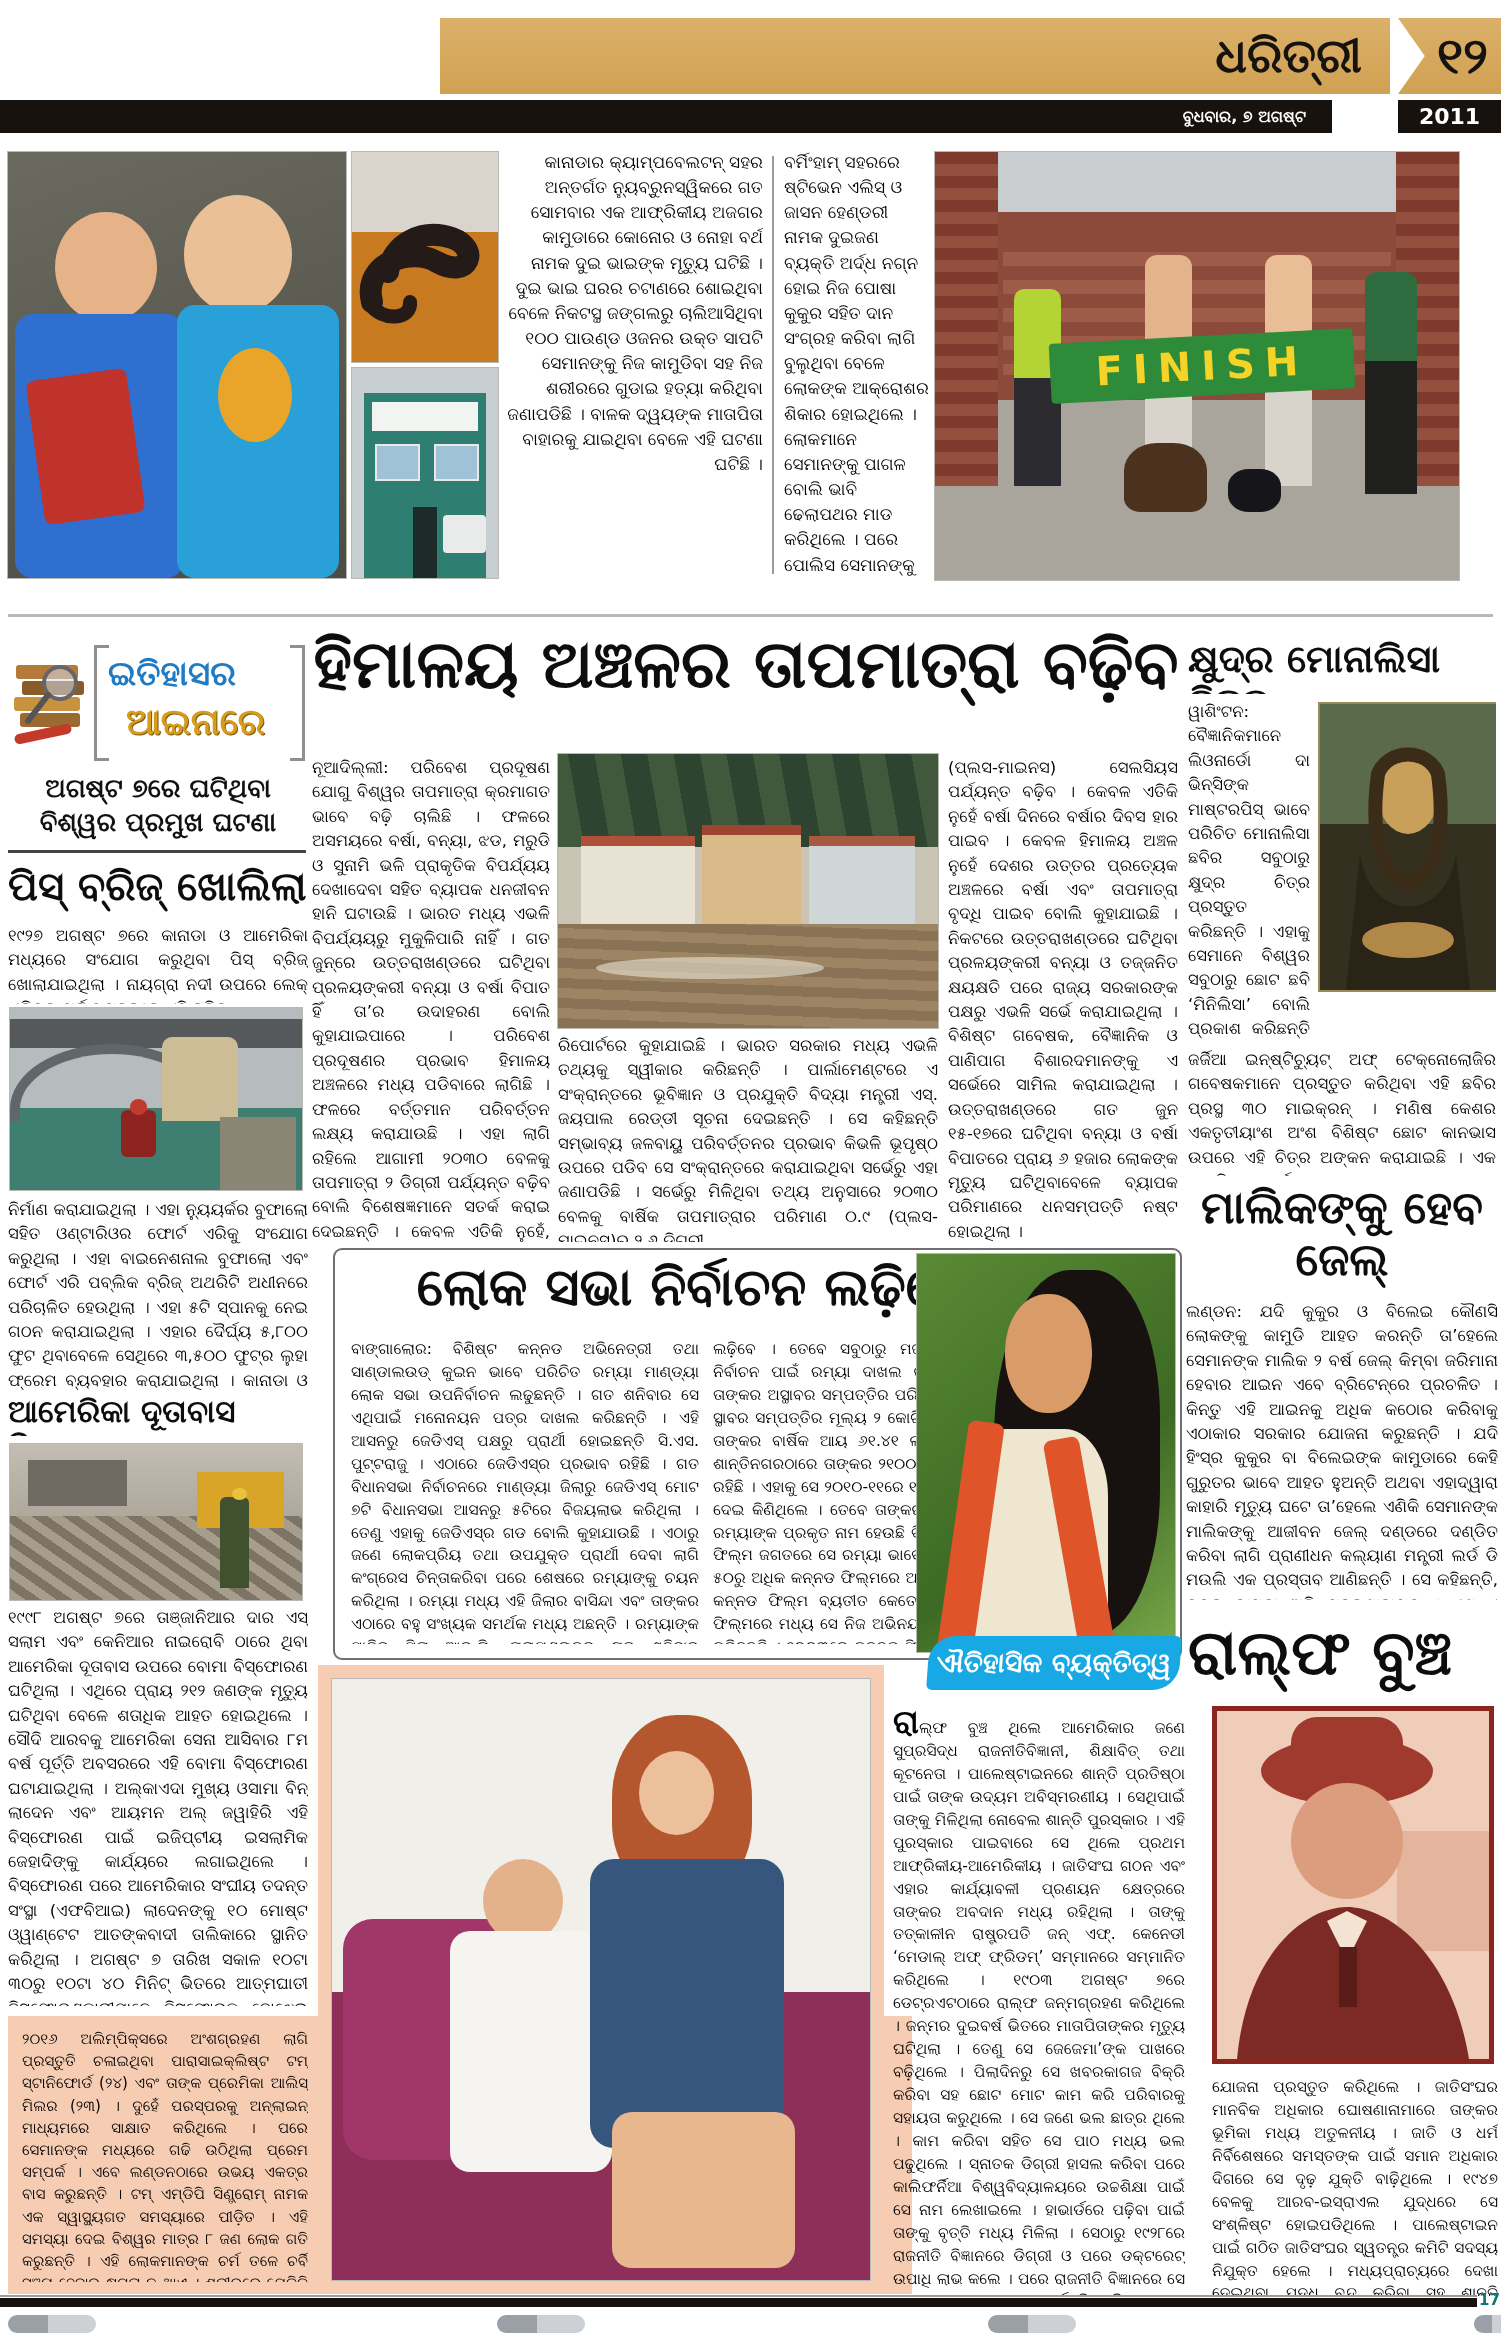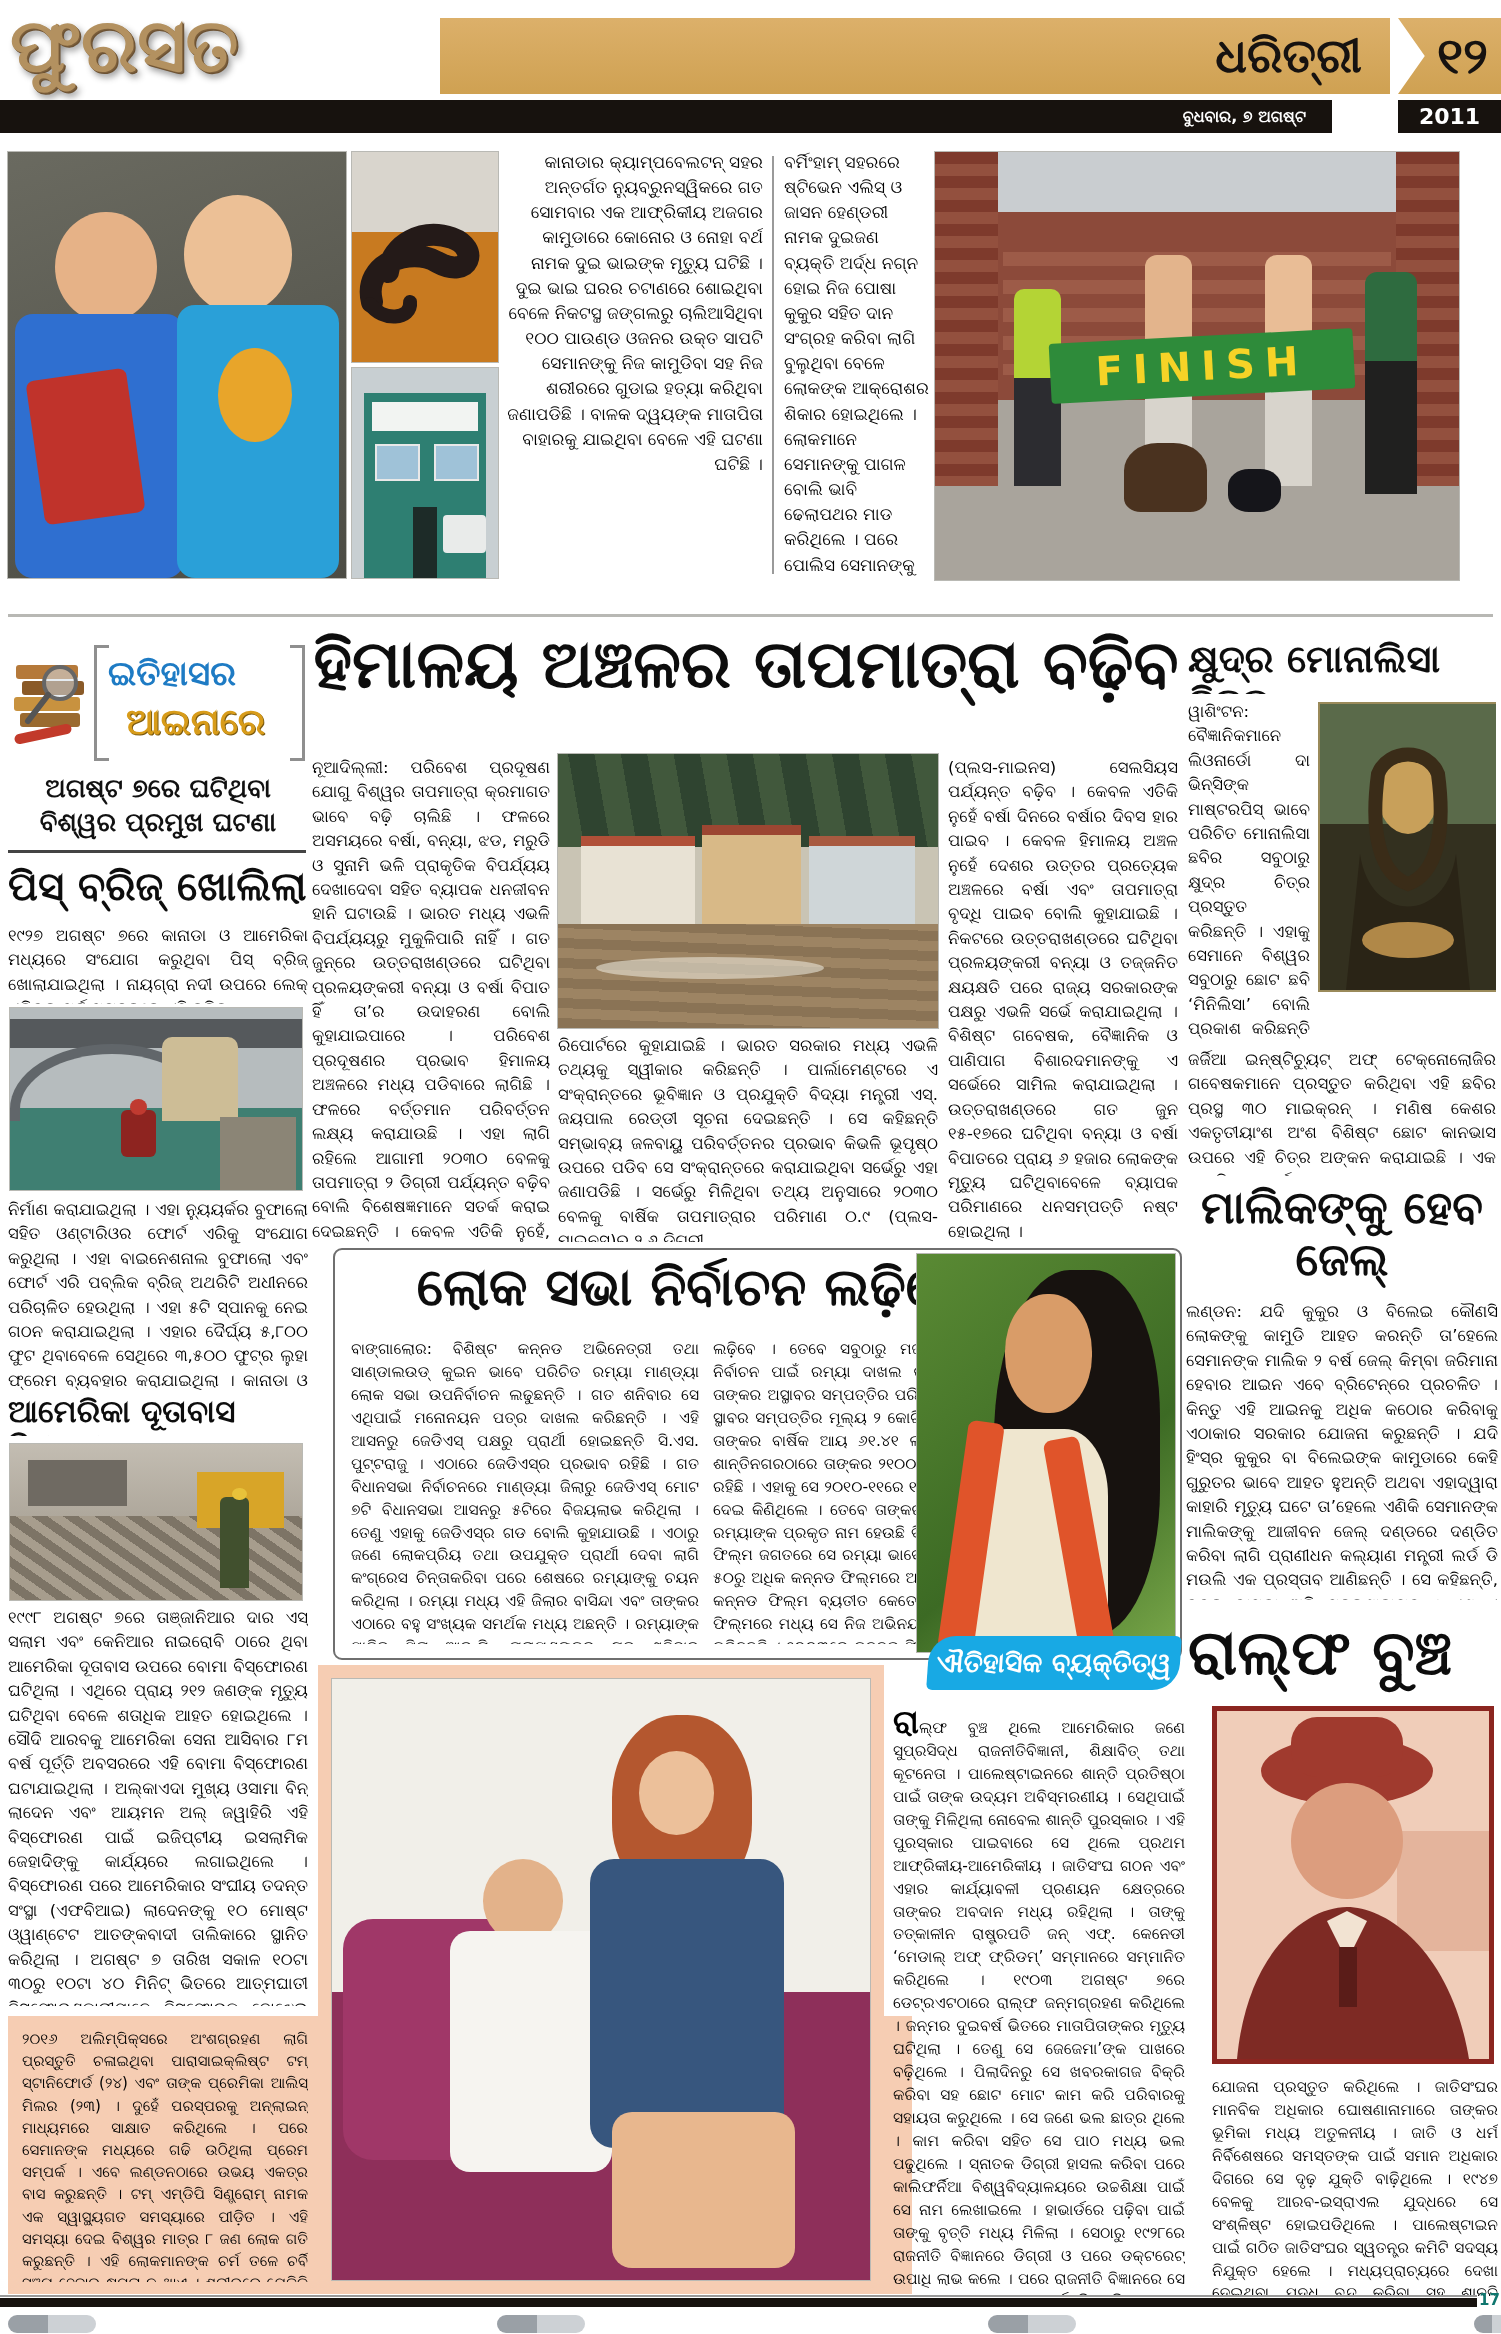--- a/index.html
+++ b/index.html
@@ -26,21 +26,20 @@
            border-radius:26px 6px 26px 6px;transform:skewX(-4deg);
            display:flex;align-items:center;justify-content:center;}
   .cap{font-weight:bold;}
   .dropcap::first-letter{font-size:2.1em;font-weight:bold;line-height:1;}
 </style>
 </head>
 <body>
 
 <div class="page">
 
-  <div class="abs masthead" style="left:10px;top:2px;width:430px;height:94px;font-size:74px;">ଫୁରସତ</div>
 
   <div class="abs goldbar" style="left:440px;top:18px;width:950px;height:76px;display:flex;align-items:center;justify-content:flex-end;padding-right:28px;box-sizing:border-box;">
     <span style="font-size:47px;font-weight:bold;color:#161210;">ଧରିତ୍ରୀ</span>
   </div>
 
   <div class="abs goldbar" style="left:1398px;top:18px;width:103px;height:76px;display:flex;align-items:center;justify-content:center;clip-path:polygon(0 0,100% 0,100% 100%,0 100%,26% 50%);">
     <span style="font-size:50px;font-weight:bold;color:#161210;margin-left:26px;">୧୨</span>
   </div>
 
   <div class="abs blackbar" style="left:0;top:100px;width:1332px;height:33px;display:flex;align-items:center;justify-content:flex-end;padding-right:26px;box-sizing:border-box;">

